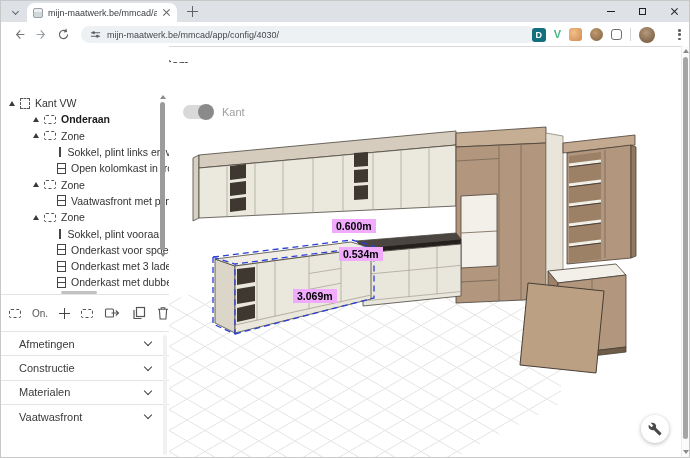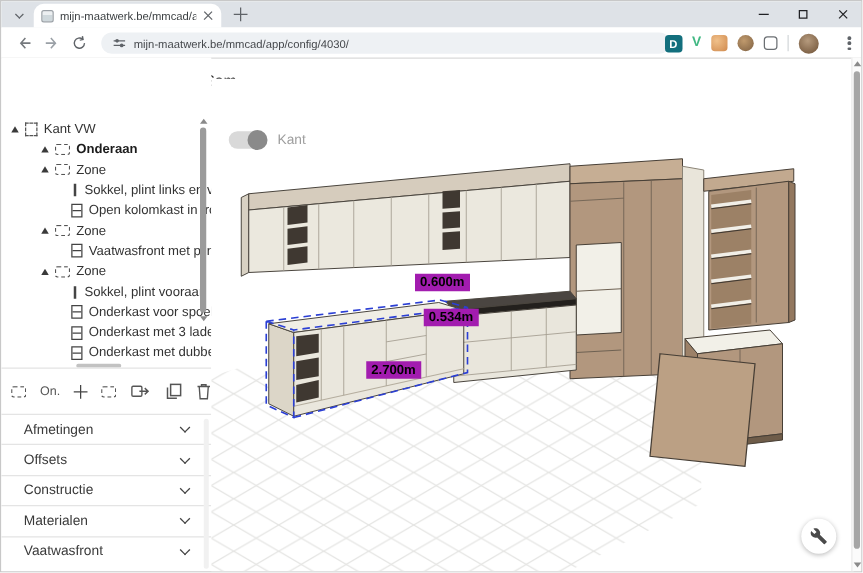--- a/index.html
+++ b/index.html
@@ -78,21 +78,21 @@
   .acc-chev { width:6px; height:6px; border-right:1.4px solid #444; border-bottom:1.4px solid #444; transform:rotate(45deg); margin-top:-3px; }
   .acc-track { position:absolute; right:2px; top:4px; bottom:2px; width:4px; background:#f1f1f1; border-radius:2px; }
 
   
   .canvas3d { position:absolute; left:168px; top:62px; width:514px; height:396px; background:#fff; }
   .scene { position:absolute; left:0; top:0; }
   .toggle-row { position:absolute; left:14px; top:42px; display:flex; align-items:center; gap:9px; }
   .toggle { position:relative; width:30px; height:14px; background:#d9d9d9; border-radius:7px; cursor:pointer; }
   .toggle .knob { position:absolute; right:-1px; top:-1px; width:16px; height:16px; border-radius:50%; background:#8a8a8a; }
   .toggle-label { font-size:11px; color:#9e9e9e; }
-  .dim-label { position:absolute; background:#a21caf; padding:1px 4px; font-size:10.5px; font-weight:bold; color:#000; white-space:nowrap; }
+  .dim-label { position:absolute; background:#f0abfc; padding:1px 4px; font-size:10.5px; font-weight:bold; color:#000; white-space:nowrap; }
   .fab { position:absolute; left:472px; top:352px; width:28px; height:28px; border-radius:50%; background:#fff; box-shadow:0 1px 4px rgba(0,0,0,.28); display:flex; align-items:center; justify-content:center; cursor:pointer; }
 
   .main-scroll { position:absolute; right:0; top:45px; width:8px; bottom:0; background:#fbfbfb; border-left:1px solid #ececec; }
   .main-thumb { position:absolute; left:1px; top:11px; width:5px; height:382px; background:#a6a6a6; border-radius:3px; cursor:grab; }
   .ms-up { position:absolute; left:0; right:0; top:3px; }
   .ms-down { position:absolute; left:0; right:0; bottom:3px; }
 </style>
 </head>
 <body>
 
@@ -247,24 +247,20 @@
       <span class="ptb-btn">
         <svg width="12" height="14" viewBox="0 0 12 14">
             <path d="M1 3.2 h10 M4.2 3.2 V1.8 h3.6 v1.4 M2.4 3.6 l.7 9.4 h5.8 l.7-9.4" fill="none" stroke="#555" stroke-width="1.1"></path>
           </svg>
       </span>
     </div>
 
     <div class="accordion">
       <div class="acc-row">
           <span class="acc-label">Afmetingen</span>
-          <span class="acc-chev"></span>
-        </div>
-      <div class="acc-row">
-          <span class="acc-label">Offsets</span>
           <span class="acc-chev"></span>
         </div>
       <div class="acc-row">
           <span class="acc-label">Constructie</span>
           <span class="acc-chev"></span>
         </div>
       <div class="acc-row">
           <span class="acc-label">Materialen</span>
           <span class="acc-chev"></span>
         </div>
@@ -355,21 +351,21 @@
 
     <div class="toggle-row">
       <span class="toggle">
           <span class="knob"></span>
         </span>
       <span class="toggle-label">Kant</span>
     </div>
 
     <div class="dim-label" style="left:163px; top:156px;">0.600m</div>
     <div class="dim-label" style="left:170px; top:184px;">0.534m</div>
-    <div class="dim-label" style="left:124px; top:226px;">2.700m</div>
+    <div class="dim-label" style="left:124px; top:226px;">3.069m</div>
 
     <div class="fab">
       <svg width="14" height="14" viewBox="0 0 24 24">
         <path d="M22.7 19l-9.1-9.1c.9-2.3.4-5-1.5-6.9-2-2-5-2.4-7.4-1.3L9 6 6 9 1.6 4.7C.4 7.1.9 10.1 2.9 12.1c1.9 1.9 4.6 2.4 6.9 1.5l9.1 9.1c.4.4 1 .4 1.4 0l2.3-2.3c.5-.4.5-1.1.1-1.4z" fill="#4a4a4a"></path>
       </svg>
     </div>
   </div>
 
   <div class="main-scroll">
     <div class="scroll-arrow arr-up ms-up"></div>

